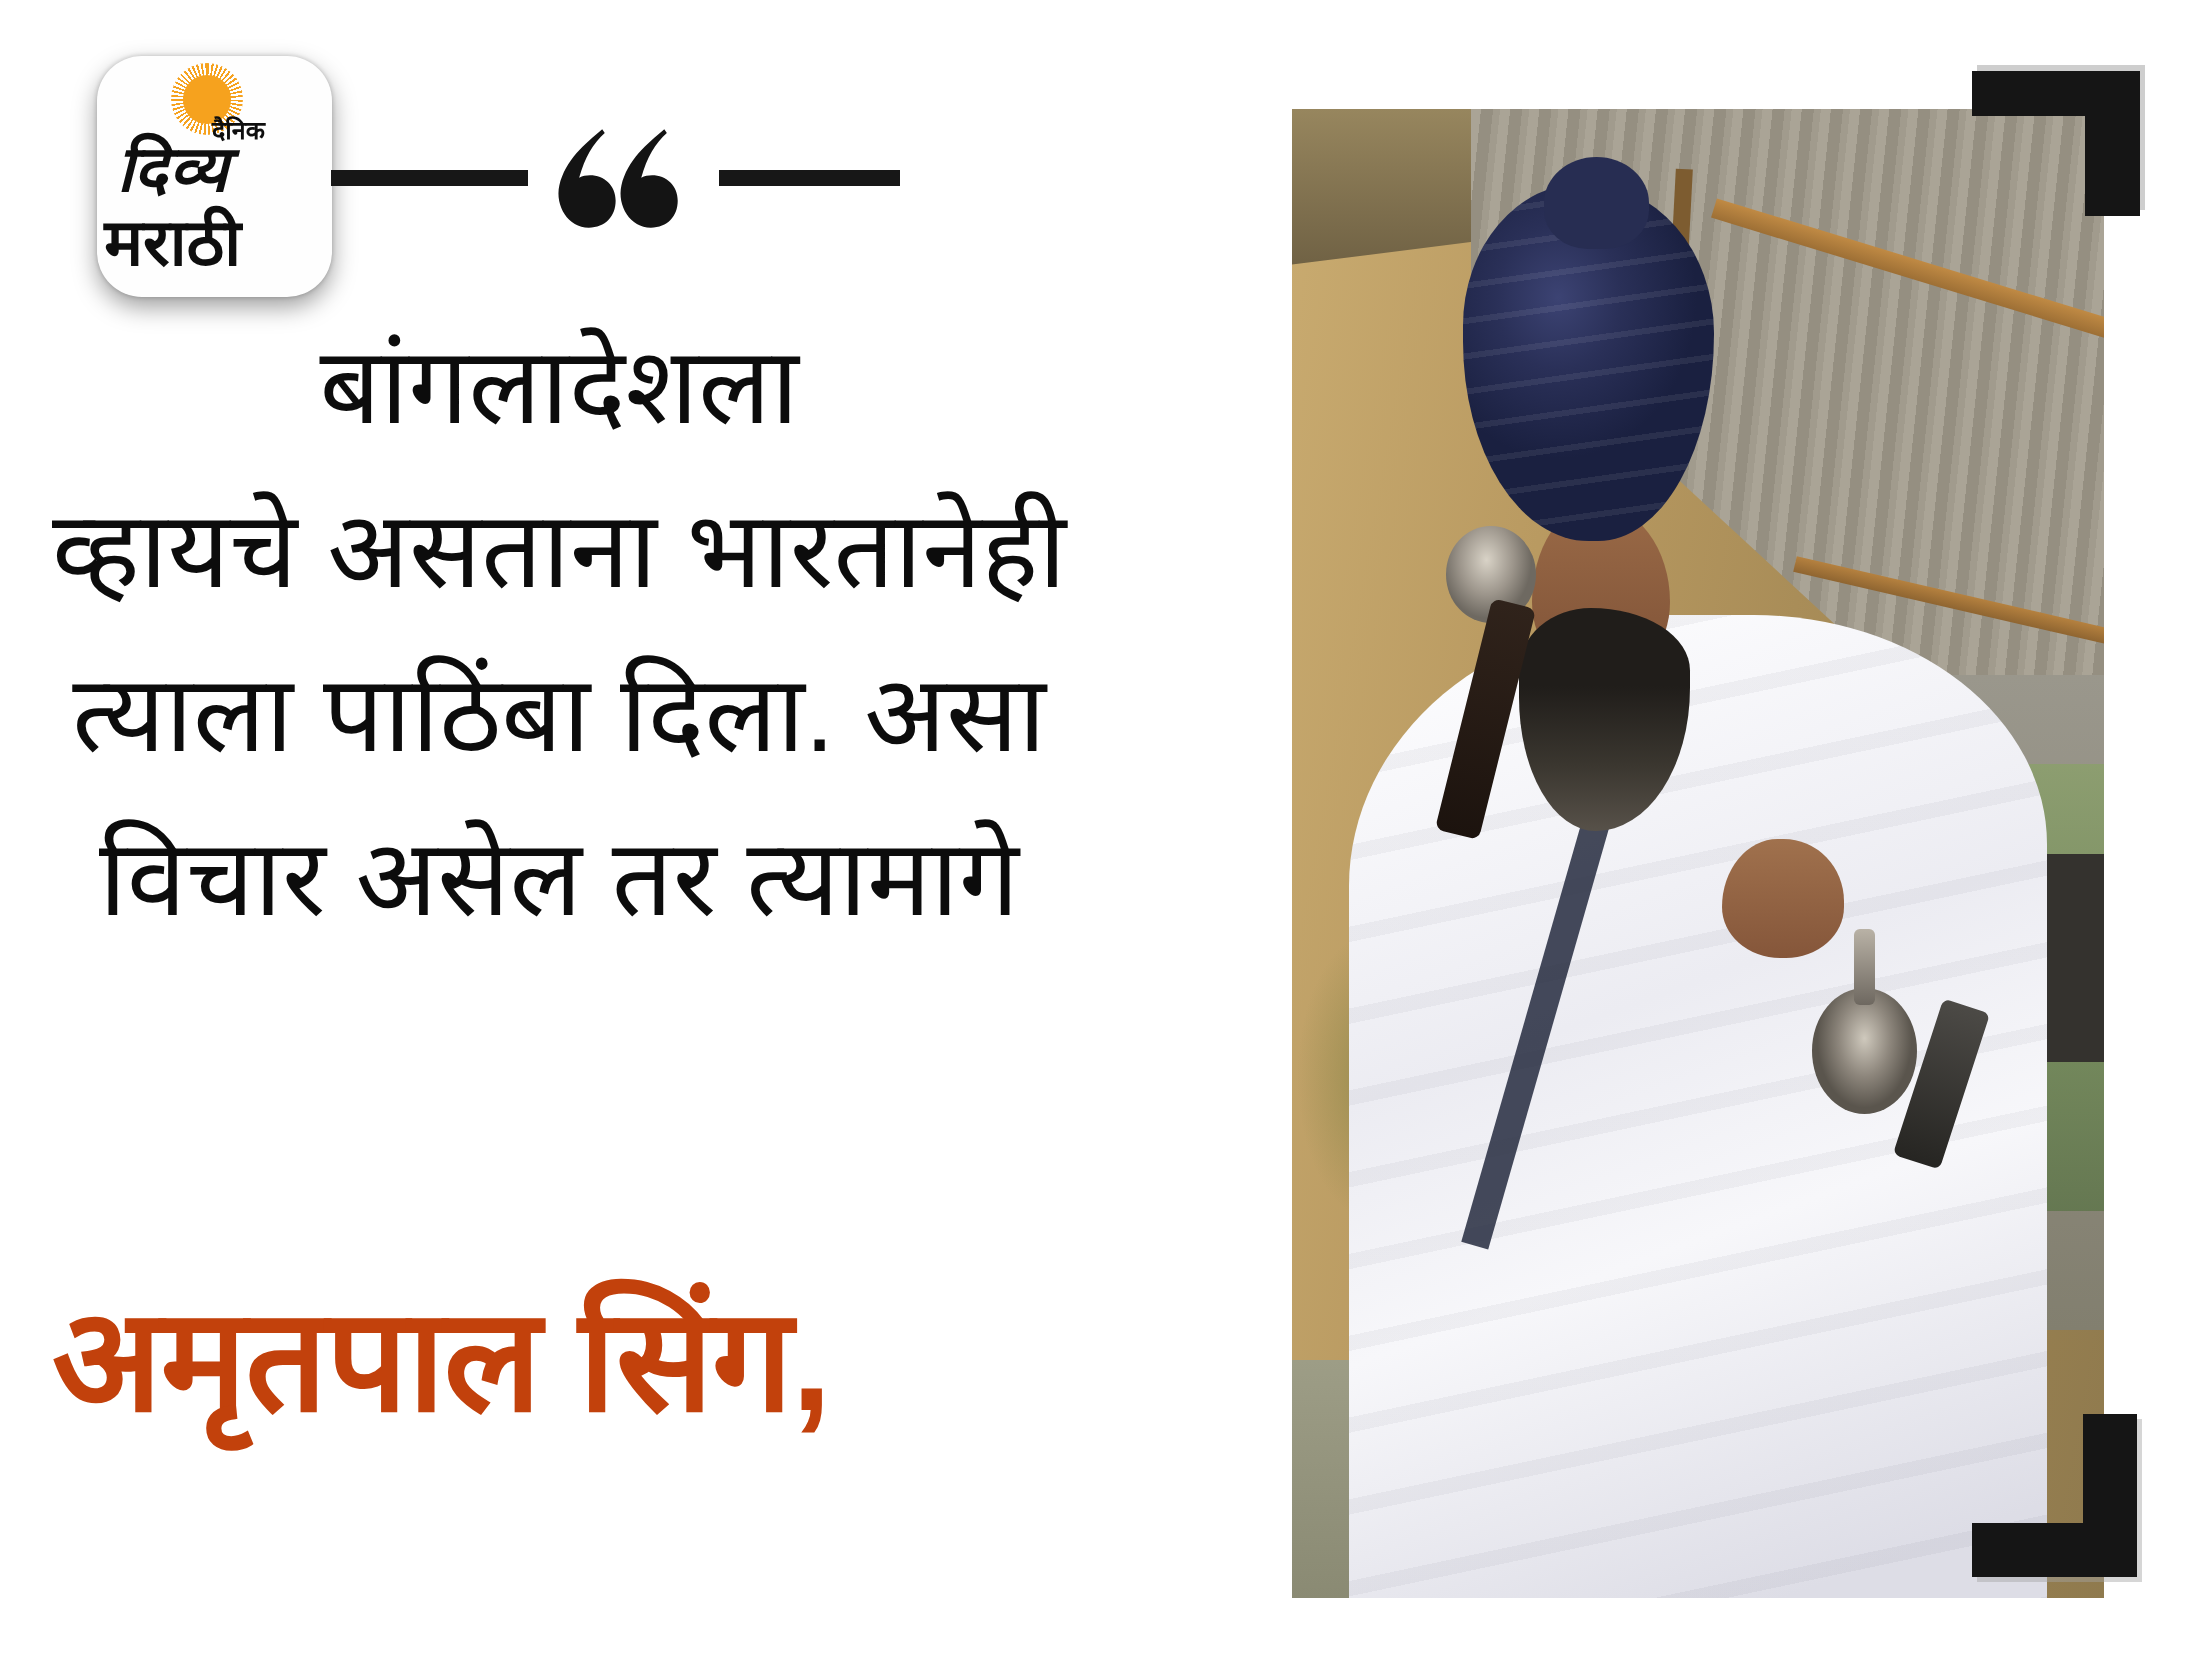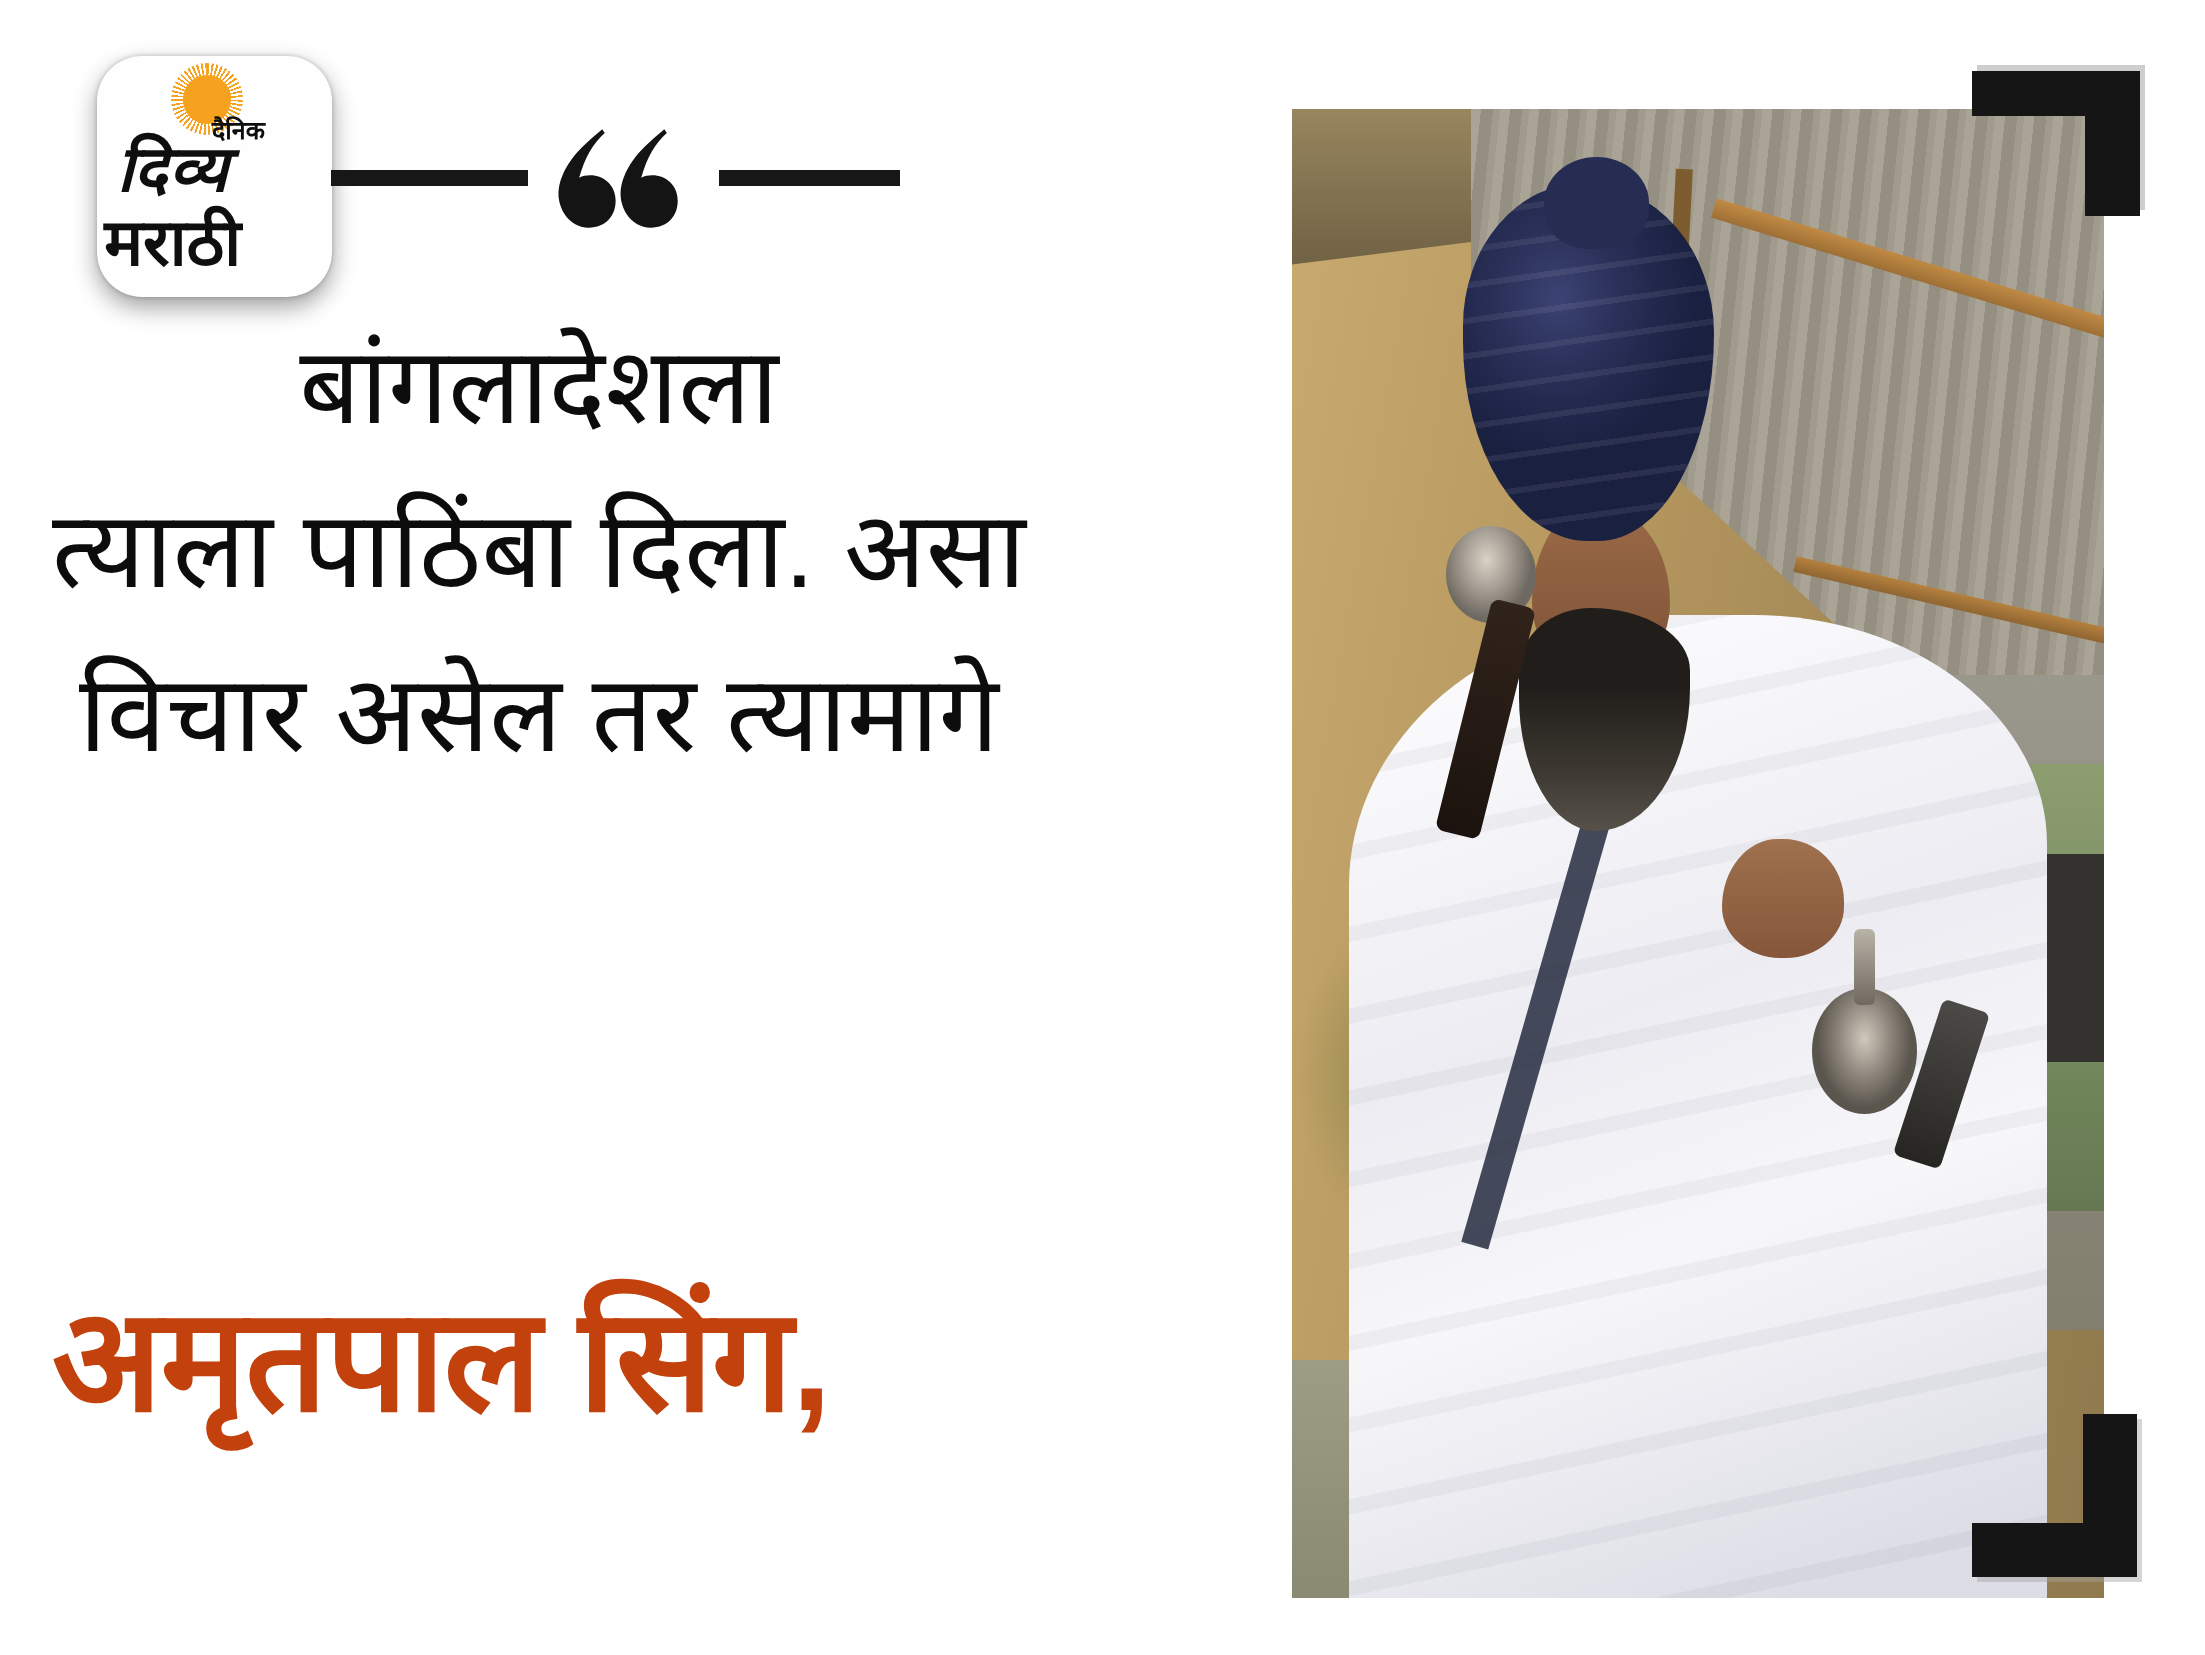--- a/index.html
+++ b/index.html
@@ -101,20 +101,21 @@
 
   <div class="rule rule-left"></div>
   <svg class="qmark" viewBox="0 0 200 170">
     <path fill="#141414" d="M80,4 C54,26 22,52 13,92 C6,124 27,158 59,158 C85,158 101,140 101,116 C101,92 83,76 61,76 C55,76 49,77 44,80 C53,48 66,26 84,10 Z"></path>
     <path fill="#141414" transform="translate(97,0)" d="M80,4 C54,26 22,52 13,92 C6,124 27,158 59,158 C85,158 101,140 101,116 C101,92 83,76 61,76 C55,76 49,77 44,80 C53,48 66,26 84,10 Z"></path>
   </svg>
   <div class="rule rule-right"></div>
 
   <div class="quote-lines">
     <div>बांगलादेशला</div>
+    <div>व्हायचे असताना भारतानेही</div>
     <div>त्याला पाठिंबा दिला. असा</div>
     <div>विचार असेल तर त्यामागे</div>
   </div>
 
   <div class="author">अमृतपाल सिंग,</div>
 
   <div class="photo">
     <div class="ph-wall"></div>
     <div class="ph-moss"></div>
     <div class="ph-lintel"></div>

